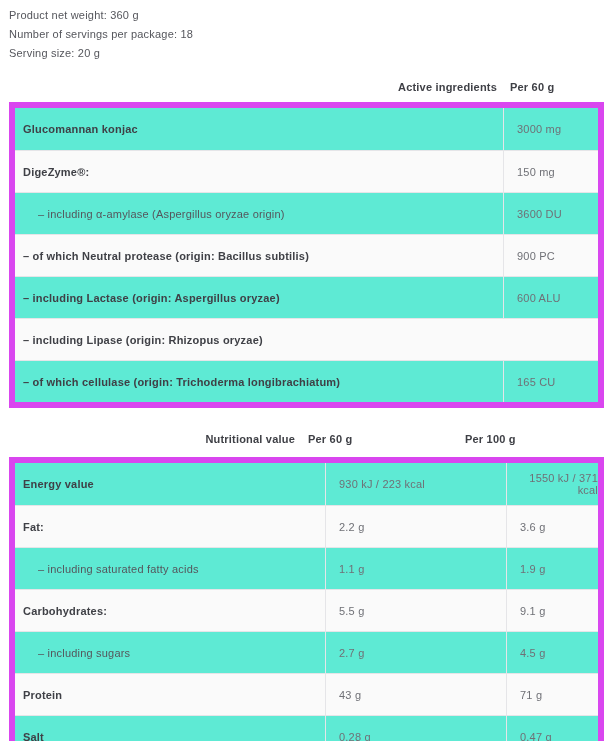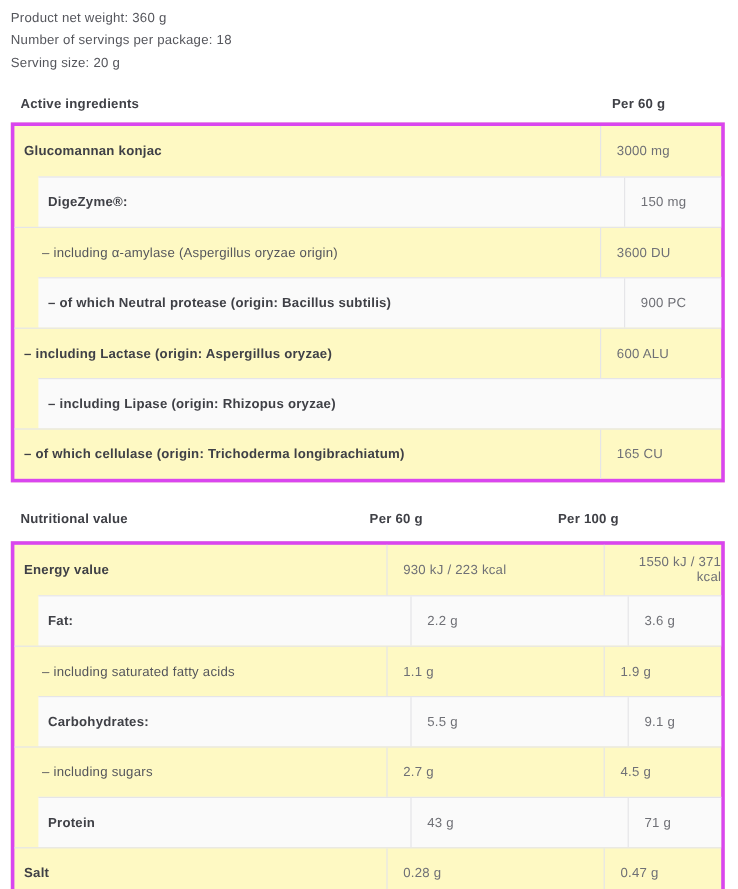--- a/index.html
+++ b/index.html
@@ -28,39 +28,39 @@
   .thead {
     display: grid;
     align-items: center;
     font-size: 11px;
     font-weight: 700;
     color: #3f4046;
     letter-spacing: 0.2px;
   }
   .thead.t1 { grid-template-columns: 488px 1fr; height: 30px; margin-top: 9px; }
   .thead.t2 { grid-template-columns: 286px 157px 1fr; height: 36px; margin-top: 13px; }
-  .thead .hcell.first { padding-left: 8px; }
+  .thead .hcell.first { padding-left: 8px; text-align: right; }
   .thead .hcell.col   { padding-left: 13px; }
   
   .table {
-    border: 3px solid #d946ef;
-    background: #fef9c3;
+    border: 6px solid #d946ef;
+    background: #5eead4;
   }
   .row {
     display: grid;
     align-items: center;
     height: 42px;
     box-sizing: border-box;
     font-size: 11px;
     letter-spacing: 0.2px;
   }
   .t1 .row { grid-template-columns: 488px 1fr; }
   .t2 .row { grid-template-columns: 286px 157px 1fr; gap: 24px; }
   .row + .row { border-top: 1px solid #e5e5e8; }
-  .row.alt { background: #fafafa; margin-left: 20px; }
+  .row.alt { background: #fafafa; }
   .cell { box-sizing: border-box; height: 100%; display: flex; align-items: center; }
   .cell.label { padding-left: 8px; color: #55565c; font-weight: 400; }
   .row.strong .cell.label { color: #3f4046; font-weight: 700; }
   .row.indent .cell.label { padding-left: 23px; }
   .cell.val {
     padding-left: 13px;
     border-left: 1px solid #e5e5e8;
     color: #6f7076;
     font-weight: 400;
     text-align: right;

